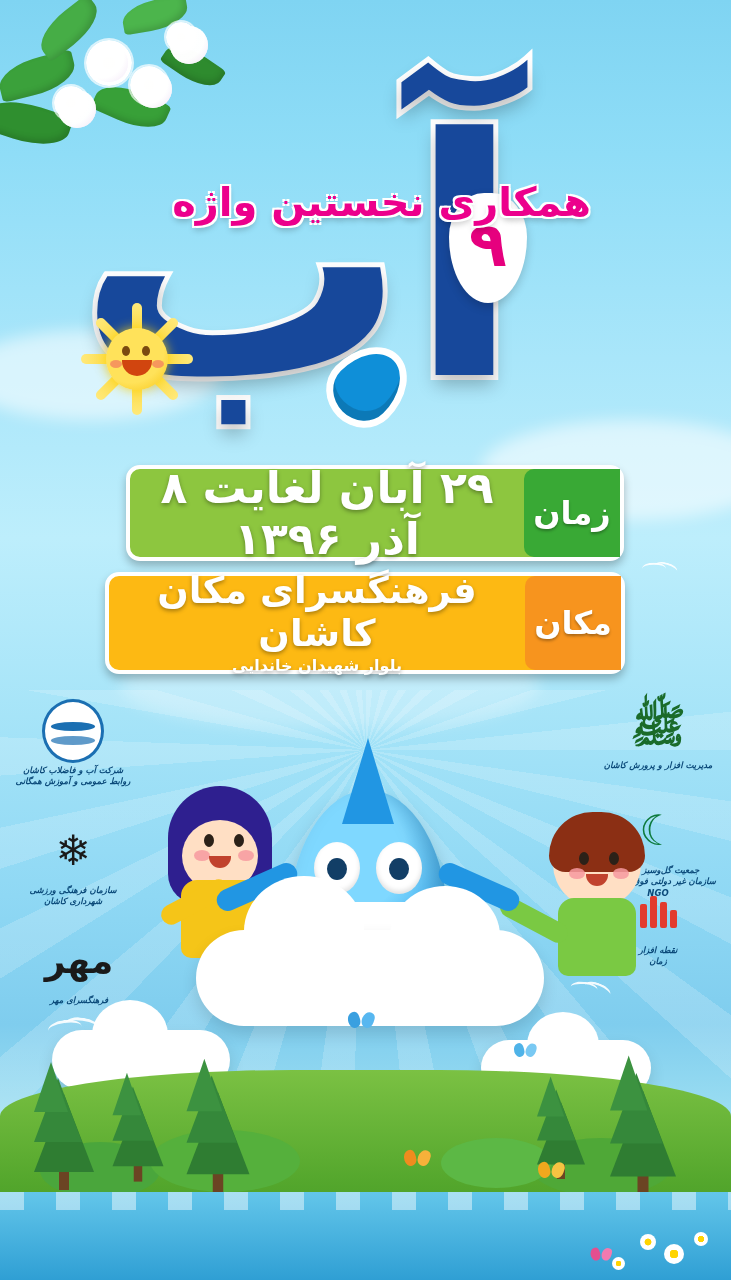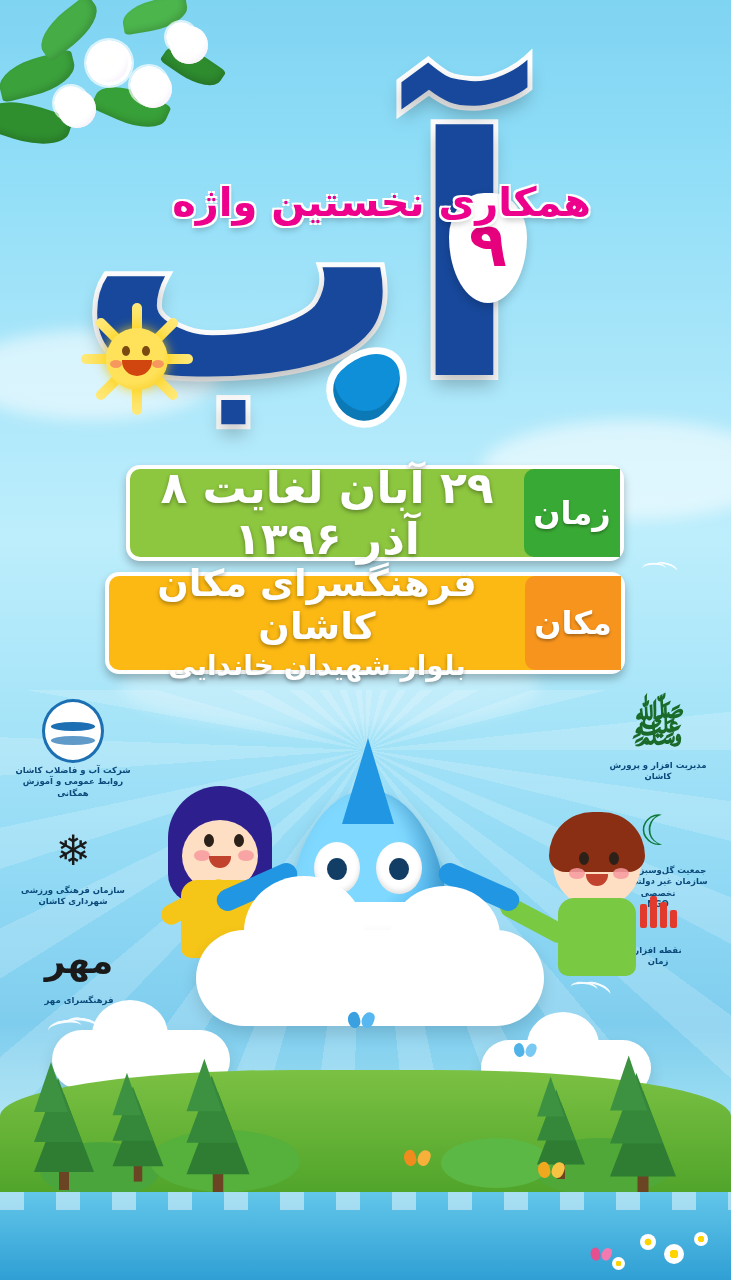--- a/index.html
+++ b/index.html
@@ -258,41 +258,41 @@
   .bar-place .bar-label { background: #f7941e; border-radius: 10px 0 0 10px; }
   .bar-body {
     flex: 1;
     text-align: center;
     color: #ffffff;
     font-weight: bold;
     text-shadow: 0 2px 4px rgba(0,0,0,.35);
   }
   .bar-time .bar-body { font-size: 44px; }
   .bar-place .main { font-size: 37px; line-height: 1.15; }
-  .bar-place .sub  { font-size: 28px; line-height: 1.25; }
+  .bar-place .sub  { font-size: 16px; line-height: 1.25; }
 
   
   .logo {
     position: absolute;
     width: 118px;
     text-align: center;
     color: #0b4a7a;
     font-size: 8.5px;
     line-height: 1.35;
     font-weight: bold;
   }
   .logo .mark {
     width: 62px;
     height: 62px;
     margin: 0 auto 3px auto;
     display: flex;
     align-items: center;
     justify-content: center;
   }
-  .logo .cap { white-space: pre-line; }
+  .logo .cap { white-space: pre-line; font-style: italic; }
 
   .lg-abfa  { left: 14px;  top: 700px; }
   .lg-sport { left: 14px;  top: 820px; }
   .lg-mehr  { left: 20px;  top: 930px; }
   .lg-edu   { right: 14px; top: 695px; }
   .lg-ngo   { right: 14px; top: 800px; }
   .lg-palme { right: 14px; top: 880px; }
   .lg-kashan{ right: 14px; top: 940px; }
 
   .mark-circle {

